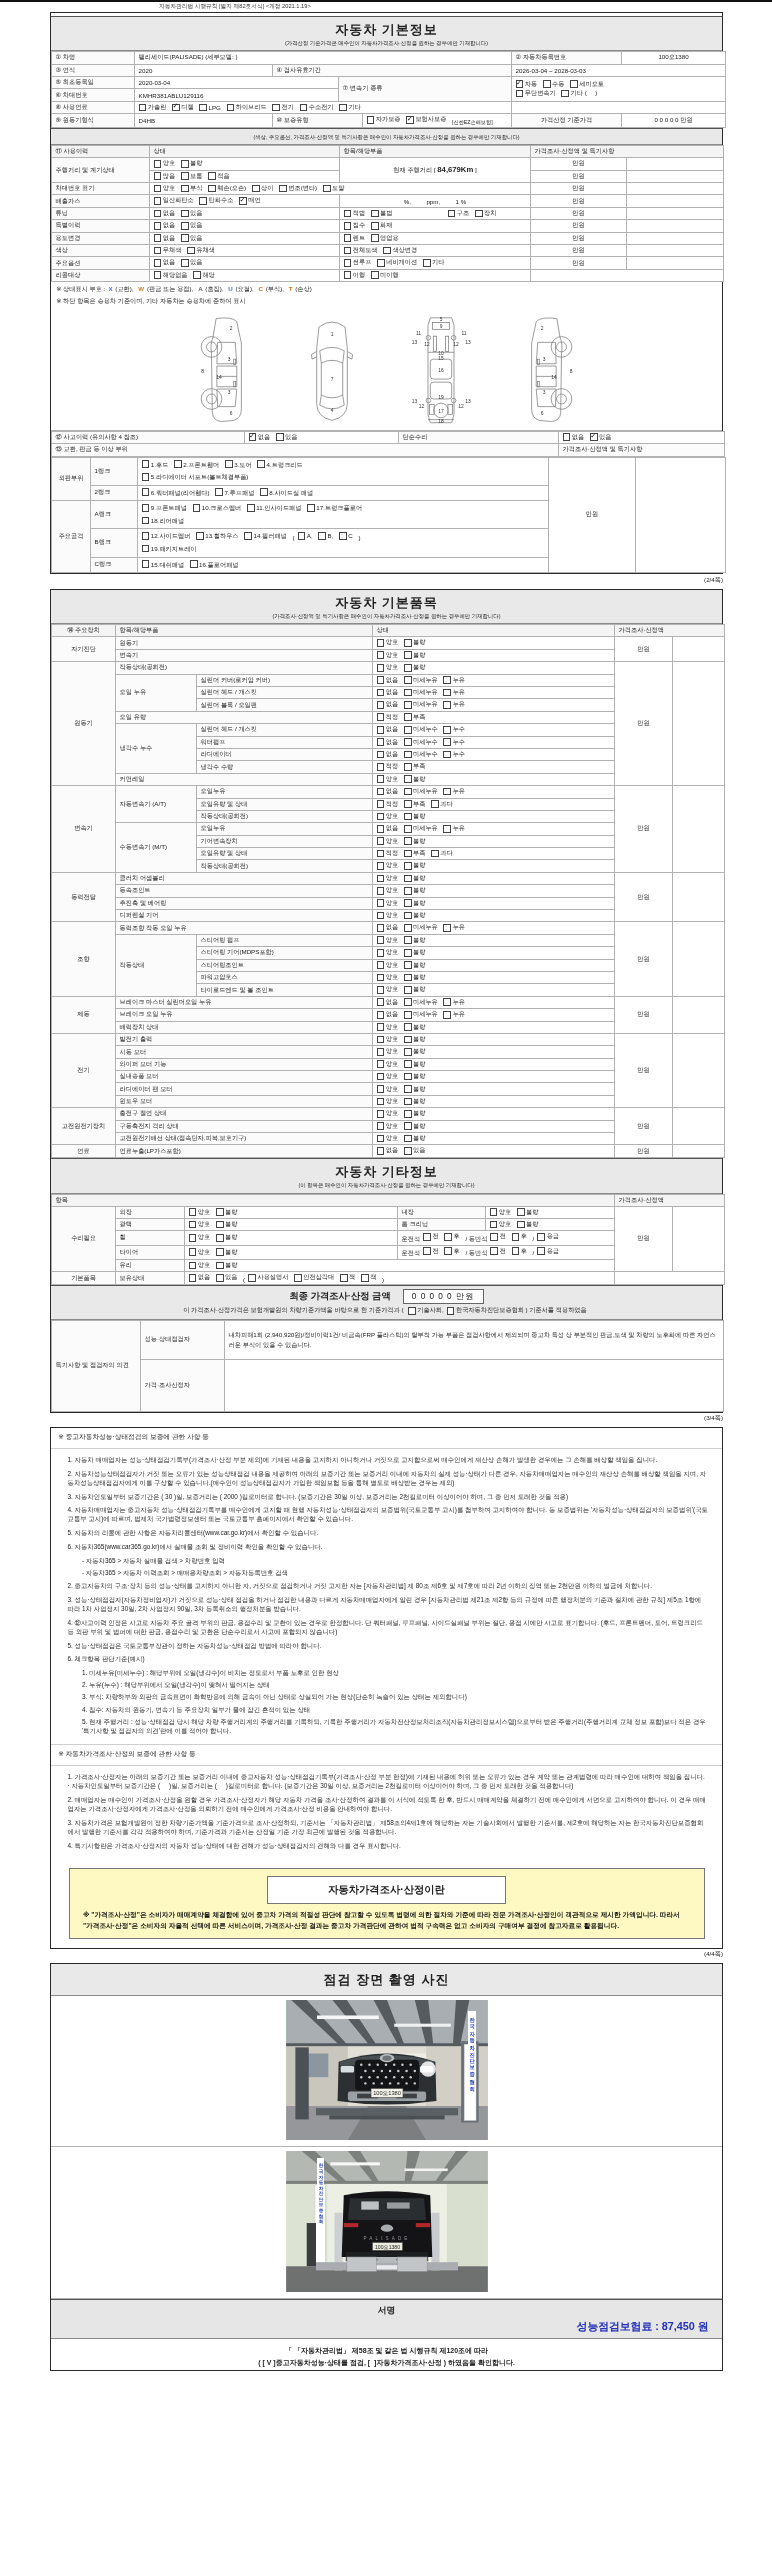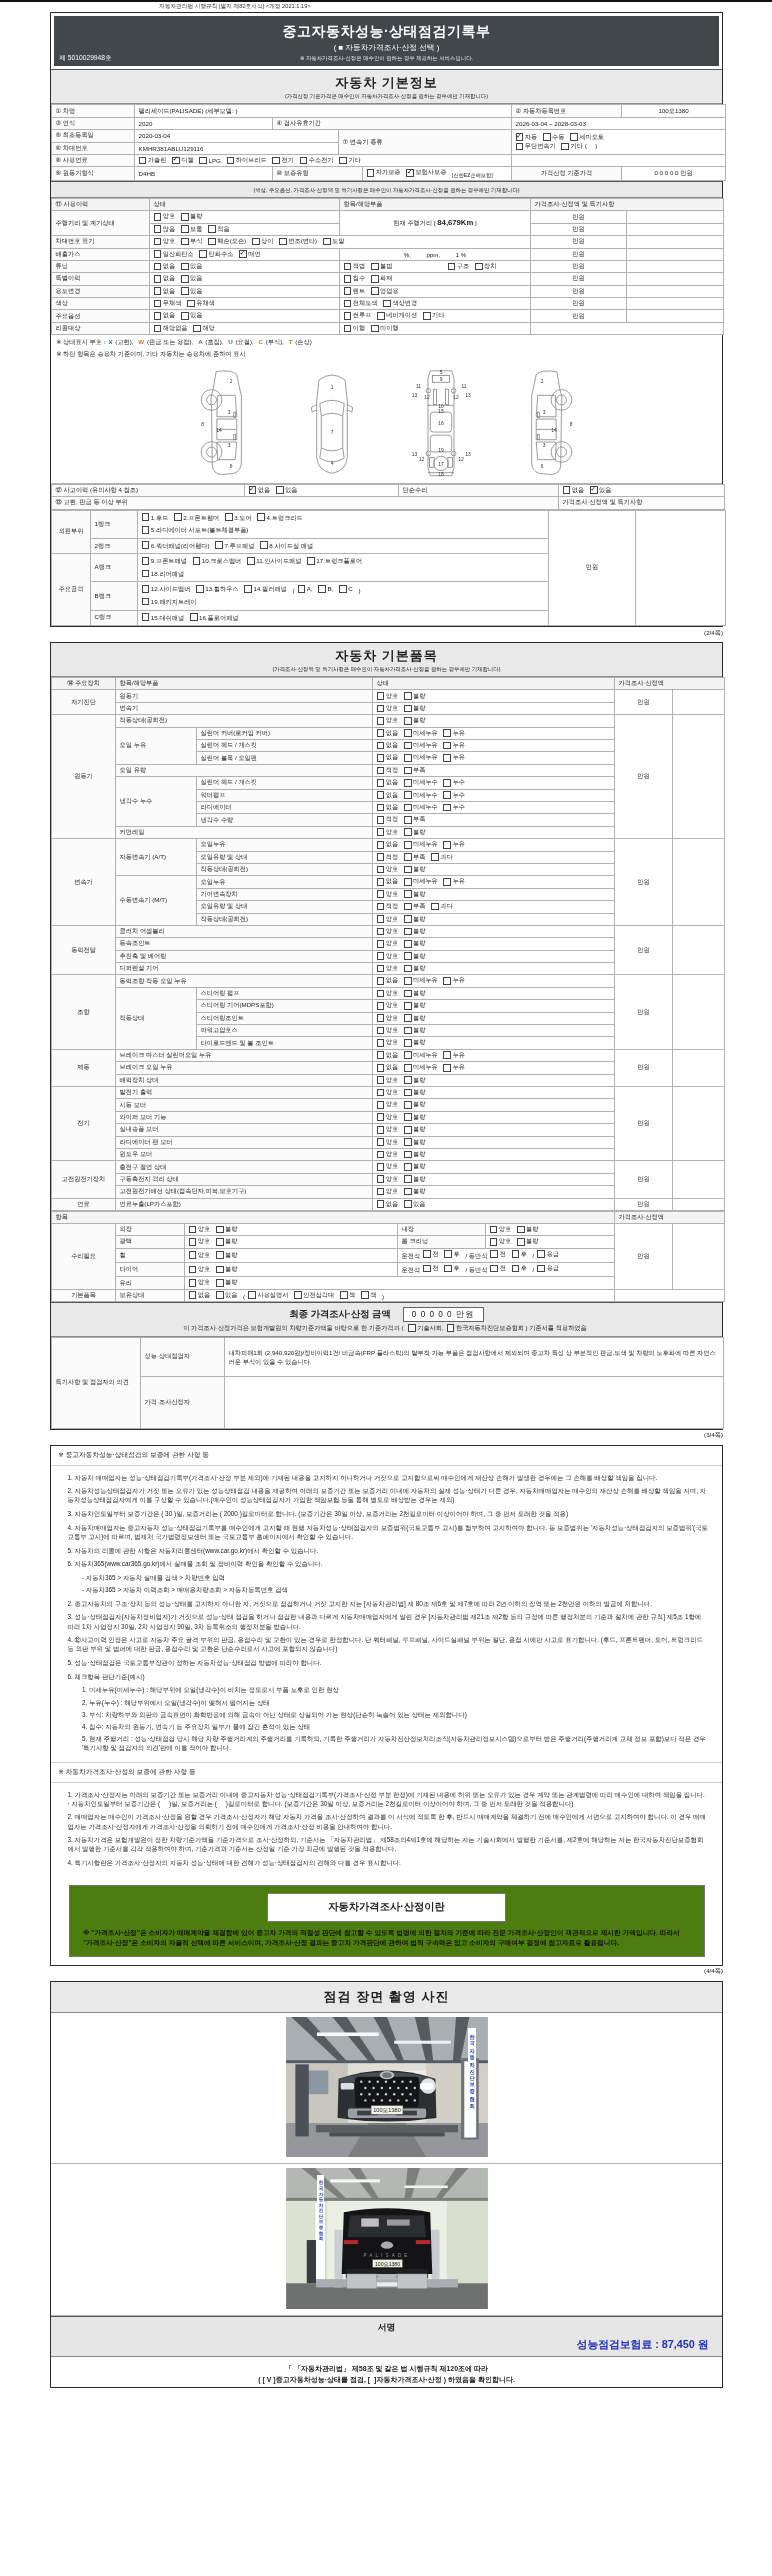--- a/index.html
+++ b/index.html
@@ -39,21 +39,21 @@
   .diag{position:relative;width:82px;height:111px}
   .diag svg{width:82px;height:111px;display:block}
   .dn{position:absolute;font-size:4.9px;color:#333;transform:translate(-50%,-50%);background:transparent}
   .legendline{font-size:6.2px;padding:2.6px 5.2px 1px}
   .legend k{font-weight:bold;margin-left:3.1px;margin-right:1px;font-style:normal}
   
   .notices{padding:2.1px 13.4px 6.2px;background:#fff}
   .nt{font-size:6.7px;padding:5.2px 7.2px;border-bottom:0.5px solid #cfcfcf;background:#fff}
   .n1{font-size:6.4px;line-height:1.42;margin:4.6px 0;padding-left:3.1px}
   .n2{font-size:6.4px;line-height:1.42;margin:3.1px 0 3.1px 17.5px}
-  .ebox{border:0.5px solid #777;margin:7.2px 17.5px 8.2px;padding:0 0 7.2px;background:#4d7c0f}
+  .ebox{border:0.5px solid #777;margin:7.2px 17.5px 8.2px;padding:0 0 7.2px;background:#fef9c3}
   .ebox .bt{border:0.5px solid #777;width:237px;margin:7.2px auto 6.2px;text-align:center;font-size:10.3px;font-weight:bold;padding:6.2px 0;background:#fff}
   .ebox .bp{font-size:6.7px;line-height:1.55;padding:0 13.4px;font-weight:bold;color:#111}
   
   .finalband{background:#e9e9e9;border-top:1px solid #555;border-bottom:0.5px solid #8a8a8a;text-align:center;padding:3.6px 0 3.1px}
   .finalband .row1{font-size:9.3px;font-weight:bold}
   .finalband .val{display:inline-block;border:0.5px solid #666;background:#fff;font-size:8.2px;font-weight:normal;
                   padding:1px 8.2px;margin-left:9.3px;letter-spacing:1px}
   .finalband .row2{font-size:5.7px;margin-top:2.1px}
   .finalband .row2 .cb{margin:0 1.5px;vertical-align:middle}
   
@@ -67,26 +67,20 @@
   .signband .fee{text-align:right;font-size:10.8px;font-weight:bold;margin-top:3.1px}
   .confirm{text-align:center;font-size:7px;line-height:1.6;padding:6.2px 0 2.1px;font-weight:bold}
 </style>
 </head>
 <body>
 
 <div class="topline"></div>
 <div class="formnote">자동차관리법 시행규칙 [별지 제82호서식] &lt;개정 2021.1.19&gt;</div>
 
 <div class="page">
-  <div class="dochead" style="background: rgb(66, 71, 75);">
-    <div class="t">중고자동차성능·상태점검기록부</div>
-    <div class="s">( ■ 자동차가격조사·산정 선택 )</div>
-    <div class="n">※ 자동차가격조사·산정은 매수인이 원하는 경우 제공하는 서비스입니다.</div>
-    <div class="no">제 5010029948호</div>
-  </div>
 
   <div class="band" style="margin-top:3.1px">
     <div class="t">자동차 기본정보</div>
     <div class="n">(가격산정 기준가격은 매수인이 자동차가격조사·산정을 원하는 경우에만 기재합니다)</div>
   </div>
 
   <table>
     <colgroup>
         <col style="width:83px">
         <col style="width:138px">
@@ -1150,20 +1144,24 @@
             </span><span class="cb">
               <span class="bx"></span>
               <span>있음</span>
             </span></td>
           <td class="price" rowspan="1">만원</td>
           <td rowspan="1"></td>
         </tr>
       </tbody>
   </table>
 
+  <div class="band">
+    <div class="t">자동차 기타정보</div>
+    <div class="n">(이 항목은 매수인이 자동차가격조사·산정을 원하는 경우에만 기재합니다)</div>
+  </div>
 
   <table>
     <colgroup>
         <col style="width:64px">
         <col style="width:69px">
         <col style="width:213px">
         <col style="width:88px">
         <col style="width:129px">
         <col style="width:58px">
         <col style="width:52px">

